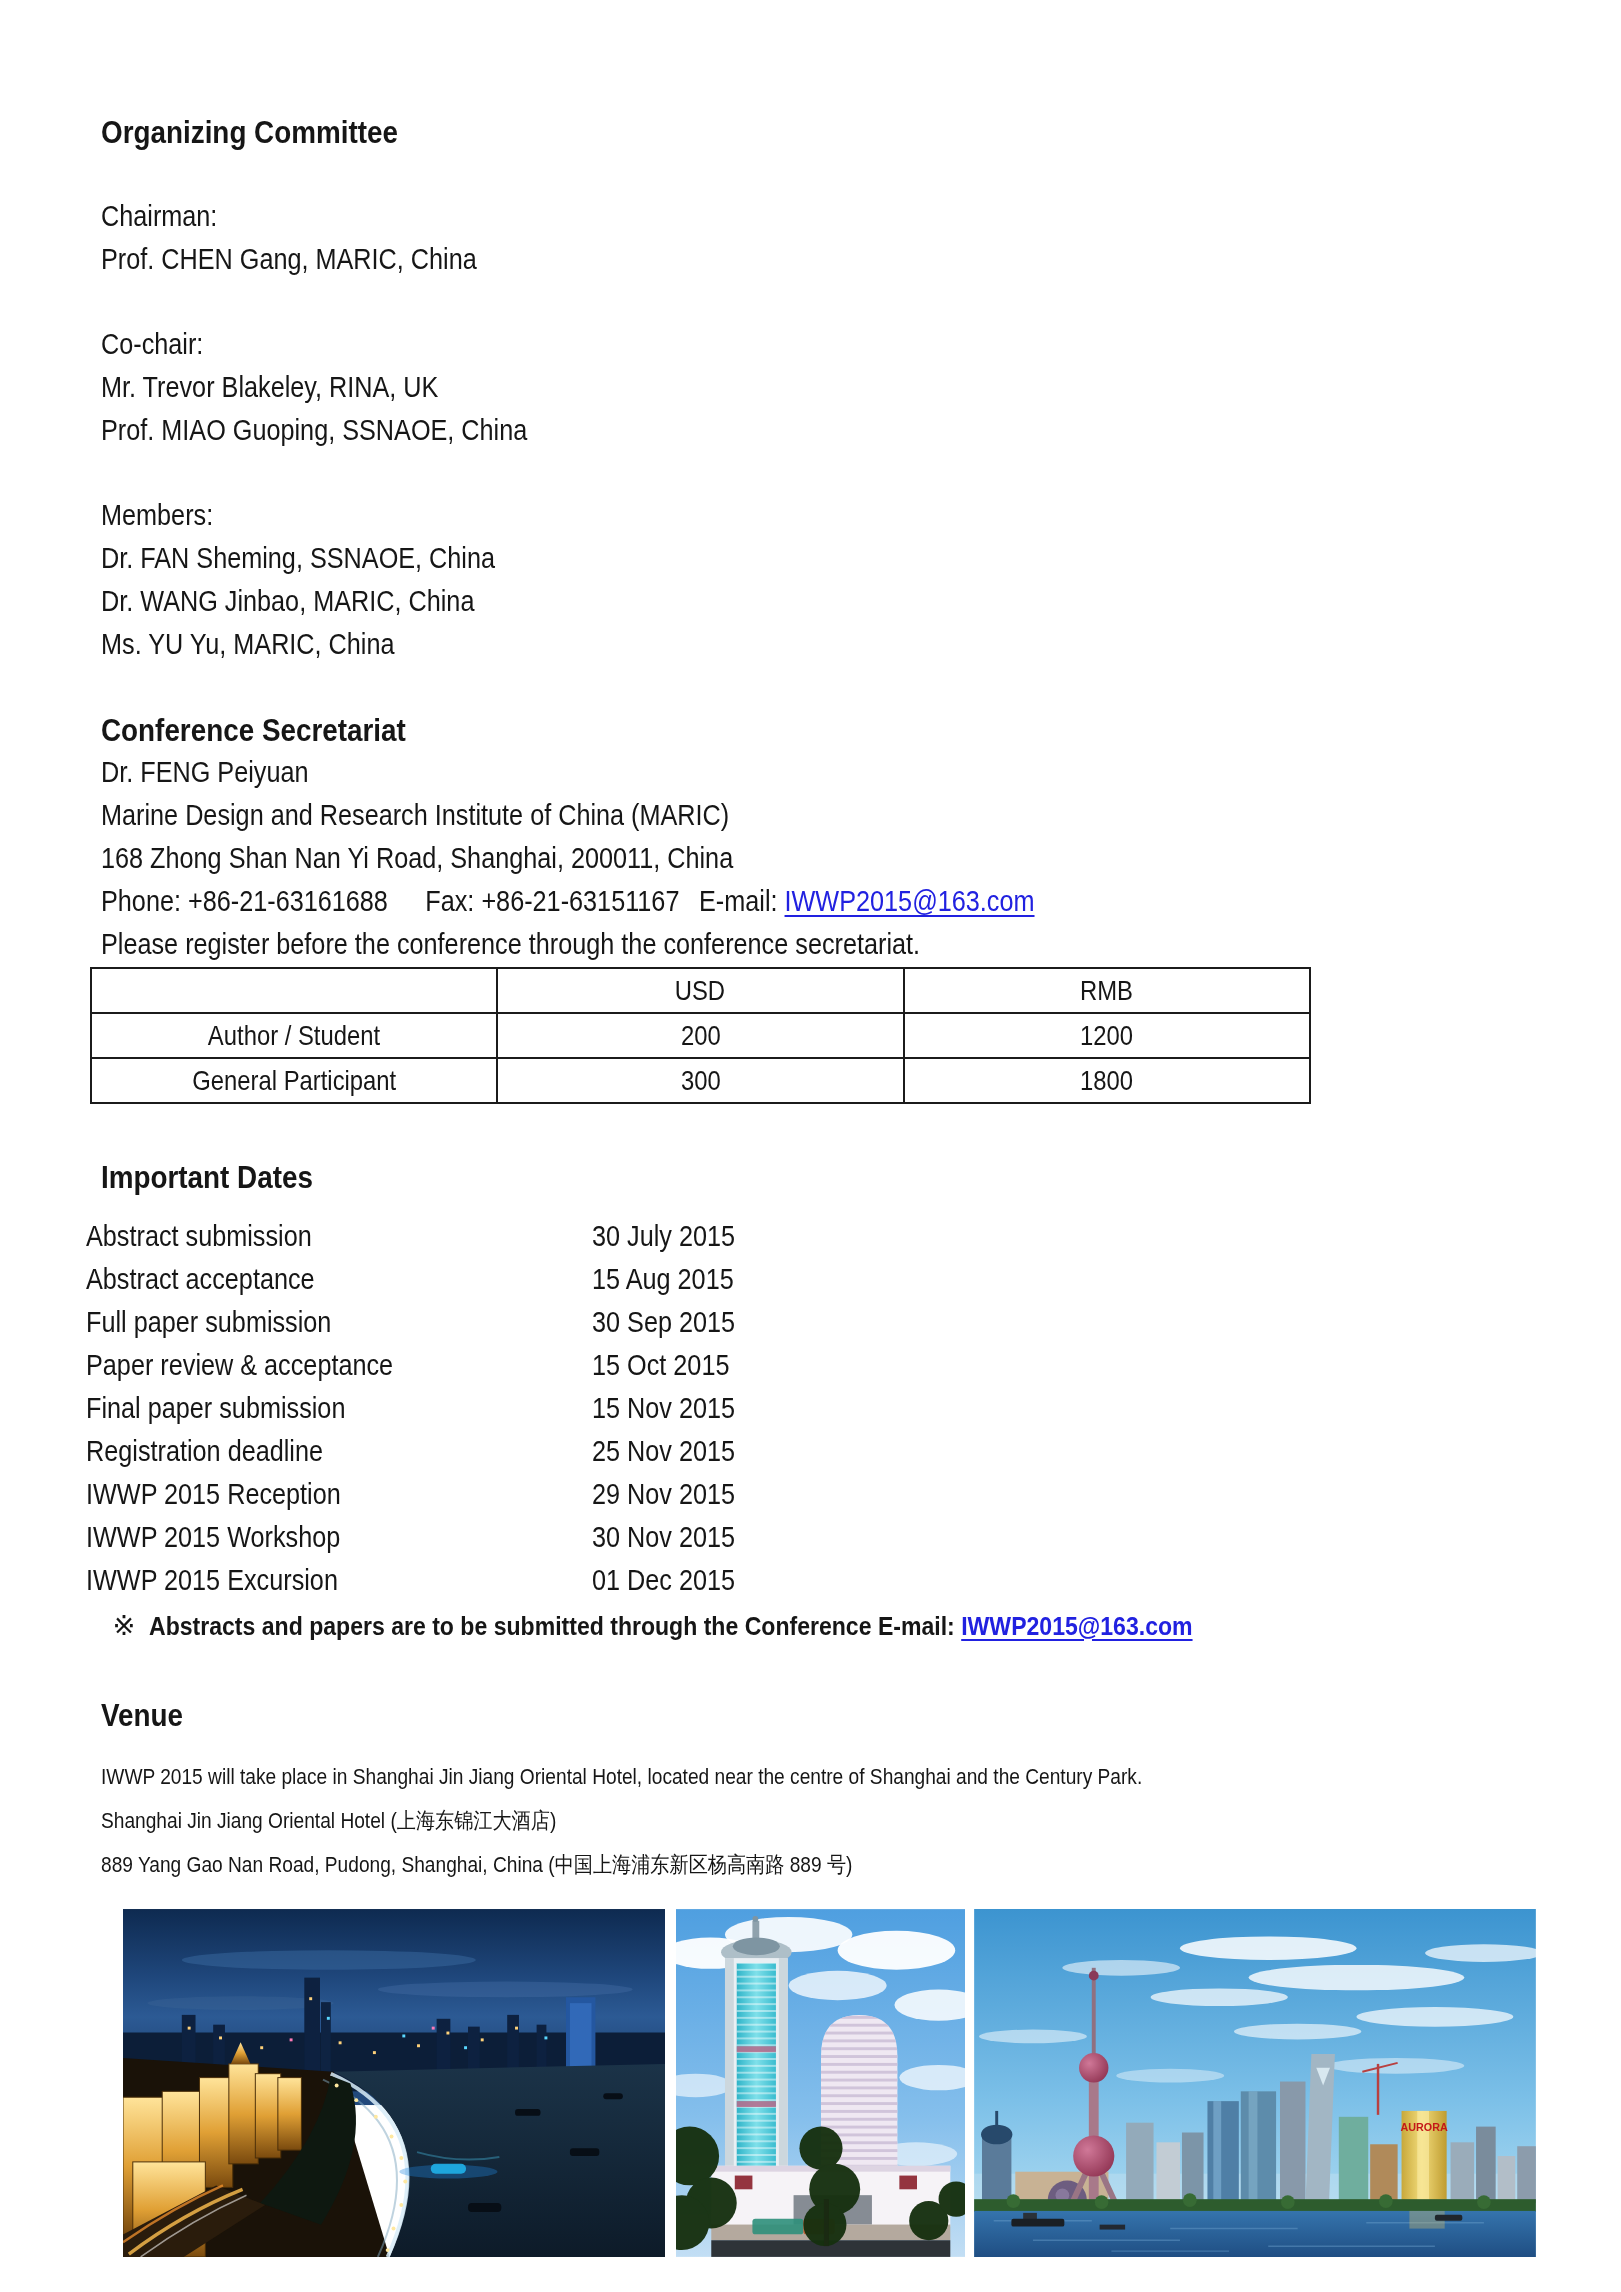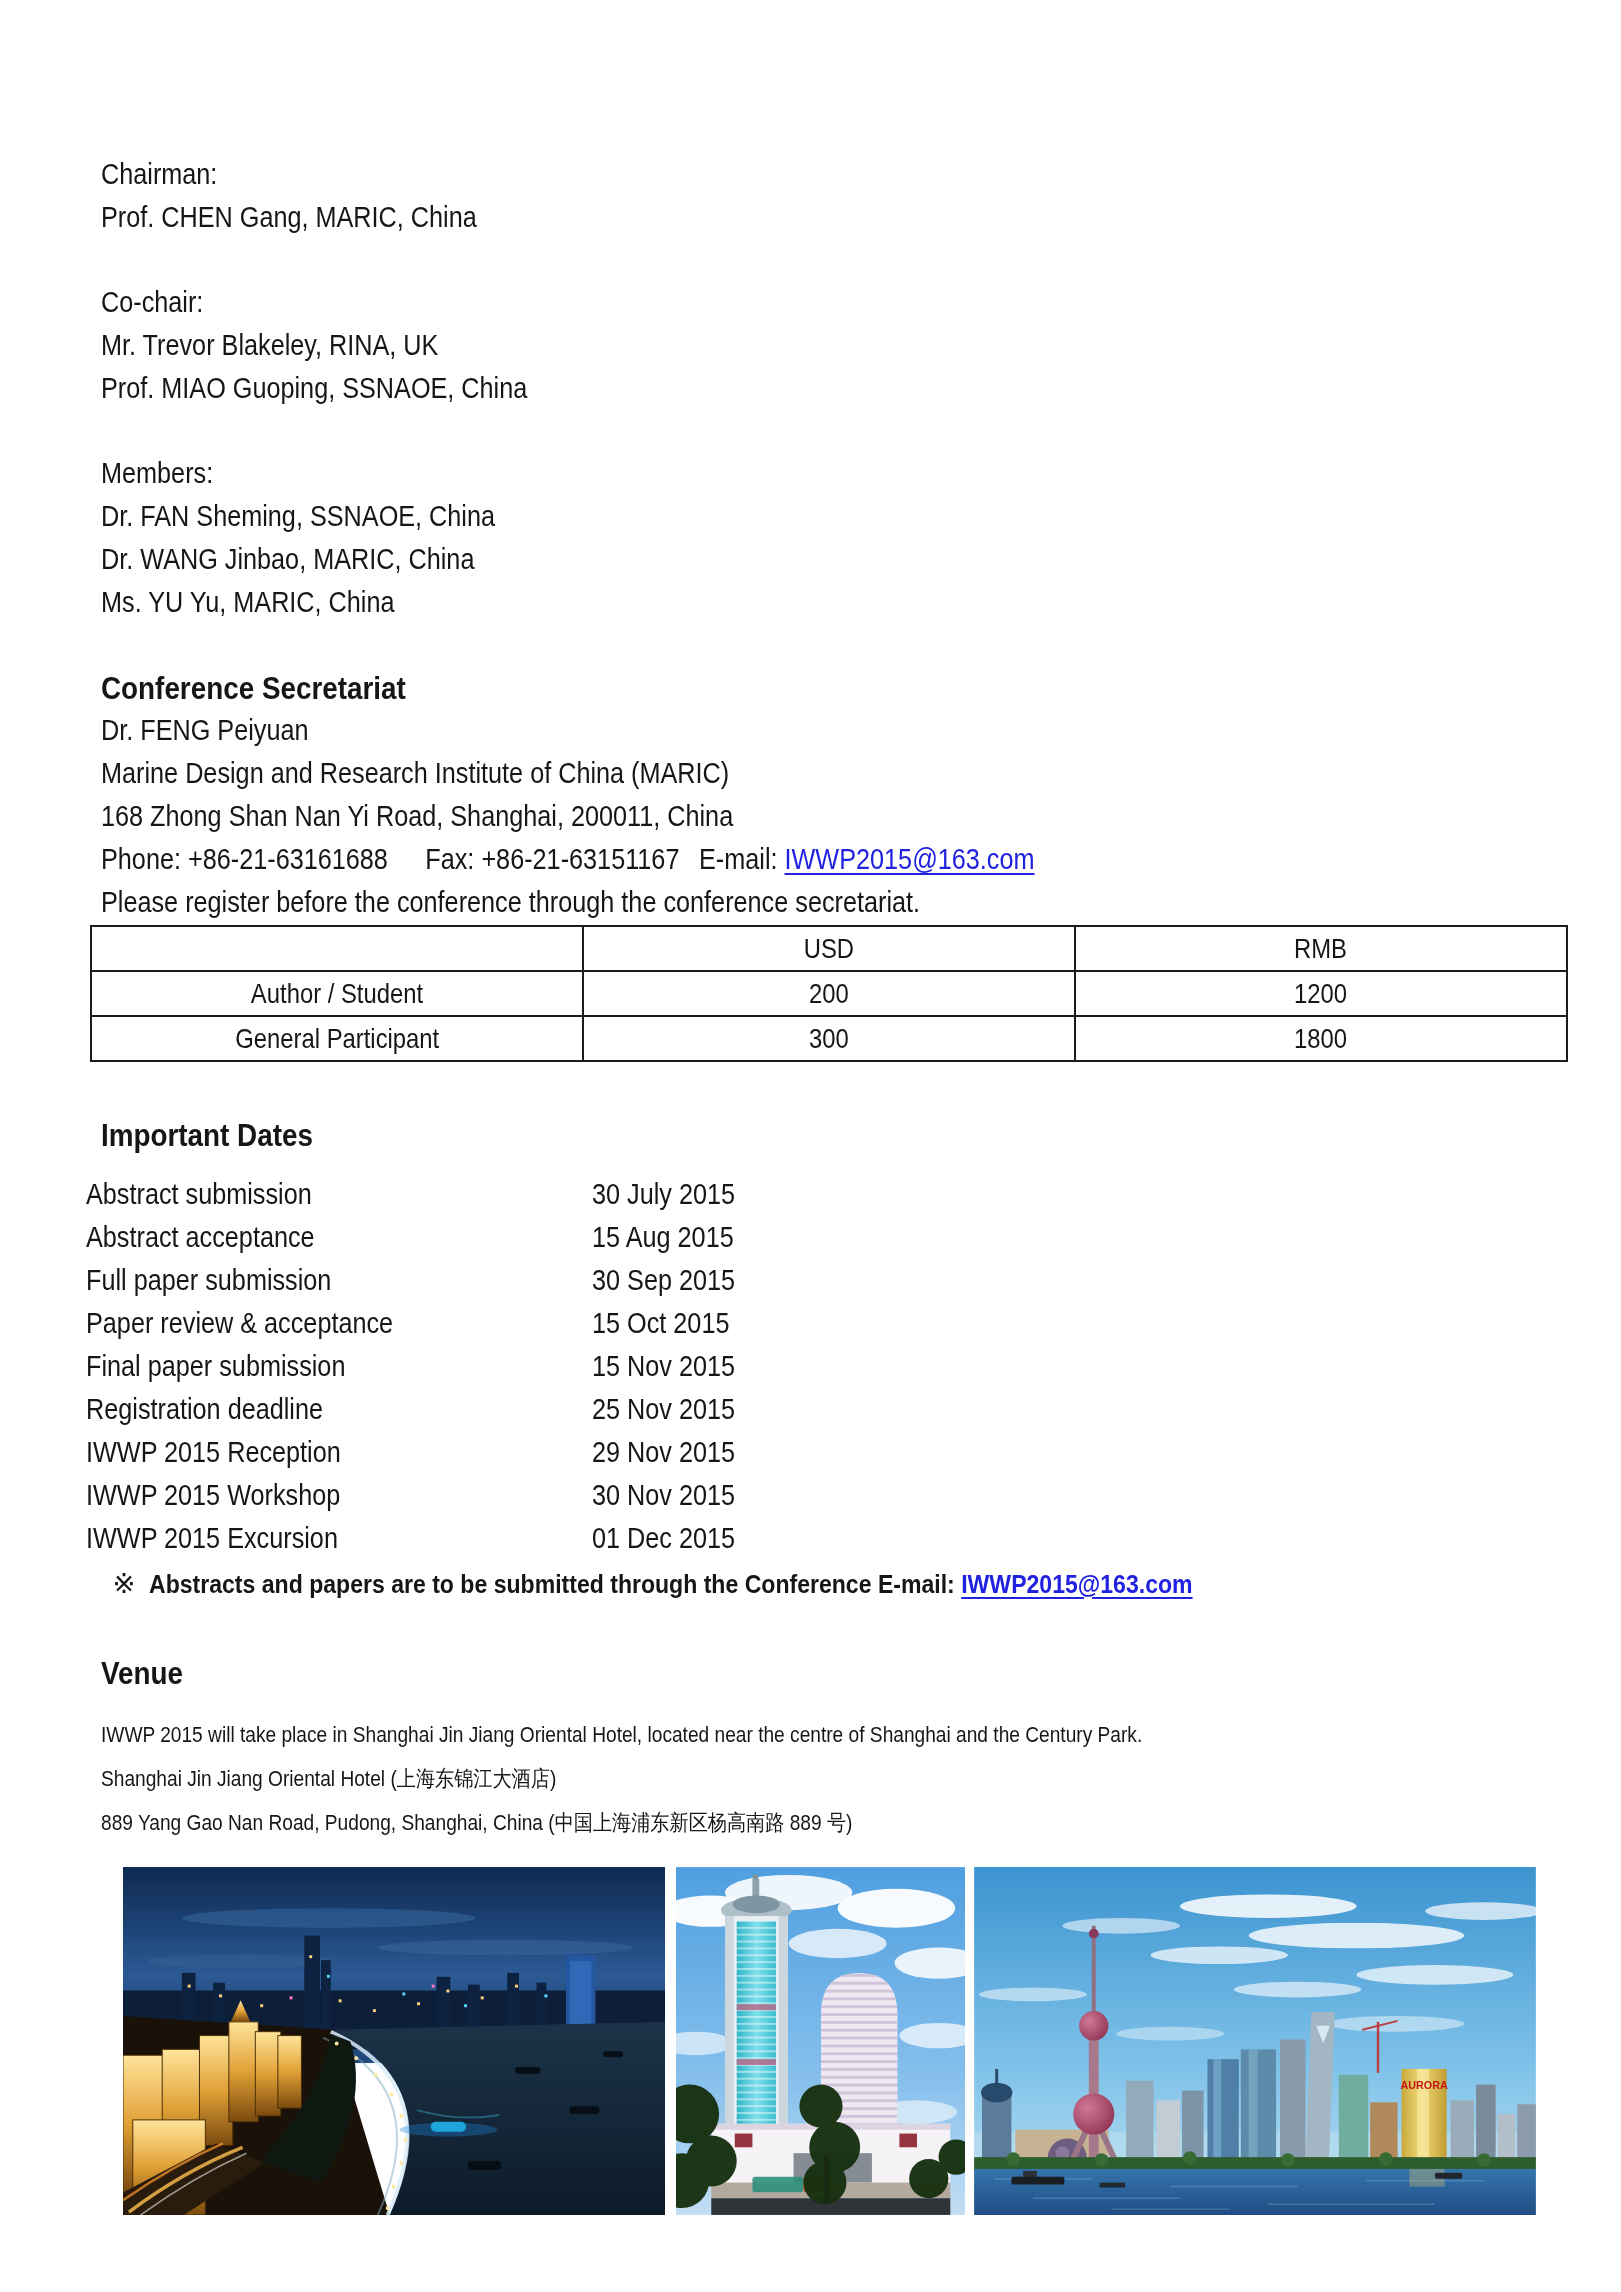--- a/index.html
+++ b/index.html
@@ -17,21 +17,21 @@
   .bl  { font-size:29px; line-height:43px; margin-left:14.7px; white-space:nowrap; }
   .bold { font-weight:400;margin-top:42px; }
 
   .sec-secretariat .h { margin-top:43px; }
   .sec-registration .h { margin-top:35px; }
   .sec-dates .h { margin-top:52px; }
   .sec-venue .h { margin-top:51px; }
 
   
   table.reg {
-    border-collapse:collapse; margin:1px 0 0 3.9px; width:1478px;
+    border-collapse:collapse; margin:1px 0 0 3.9px; width:1221px;
     font-size:27.4px; table-layout:fixed;text-decoration:underline;
   }
   table.reg td {
     border:2px solid #1b1b1b; height:43px; text-align:center; vertical-align:middle; padding:0;
   }
   table.reg { border:2.9px solid #1b1b1b; }
 
   
   .dlist { margin-top:16.7px; }
   .drow { display:flex; font-size:29px; line-height:43px; }
@@ -51,20 +51,21 @@
   .photo svg { display:block; }
   .photo.p2 { margin:0 8.8px 0 10.8px; }
 </style>
 </head>
 <body>
 
 <div class="page">
   <div class="content">
 
     <div class="sec-committee">
+      <div class="h"><span class="cond">Organizing Committee</span></div>
       <div class="bl bold"><span class="cond">Chairman:</span></div>
       <div class="bl"><span class="cond">Prof. CHEN Gang, MARIC, China</span></div>
       <div class="bl bold"><span class="cond">Co-chair:</span></div>
       <div class="bl"><span class="cond">Mr. Trevor Blakeley, RINA, UK</span></div>
       <div class="bl"><span class="cond">Prof. MIAO Guoping, SSNAOE, China</span></div>
       <div class="bl bold"><span class="cond">Members:</span></div>
       <div class="bl"><span class="cond">Dr. FAN Sheming, SSNAOE, China</span></div>
       <div class="bl"><span class="cond">Dr. WANG Jinbao, MARIC, China</span></div>
       <div class="bl"><span class="cond">Ms. YU Yu, MARIC, China</span></div>
     </div>

